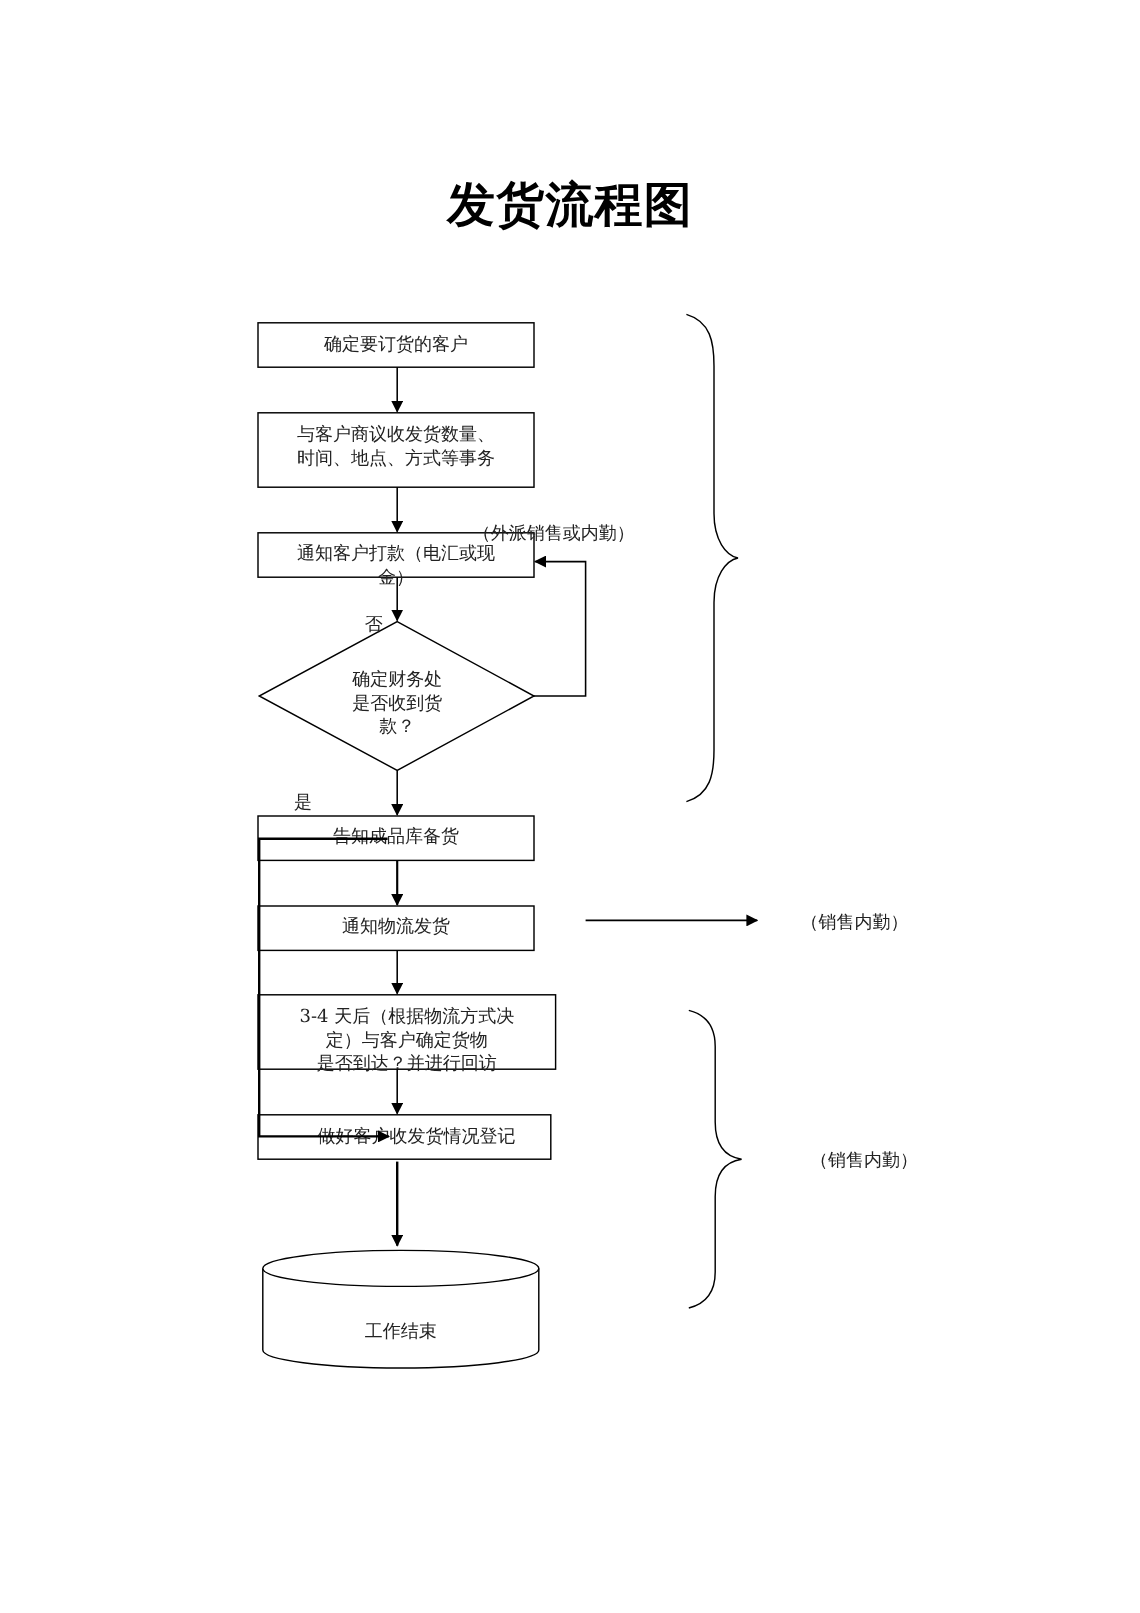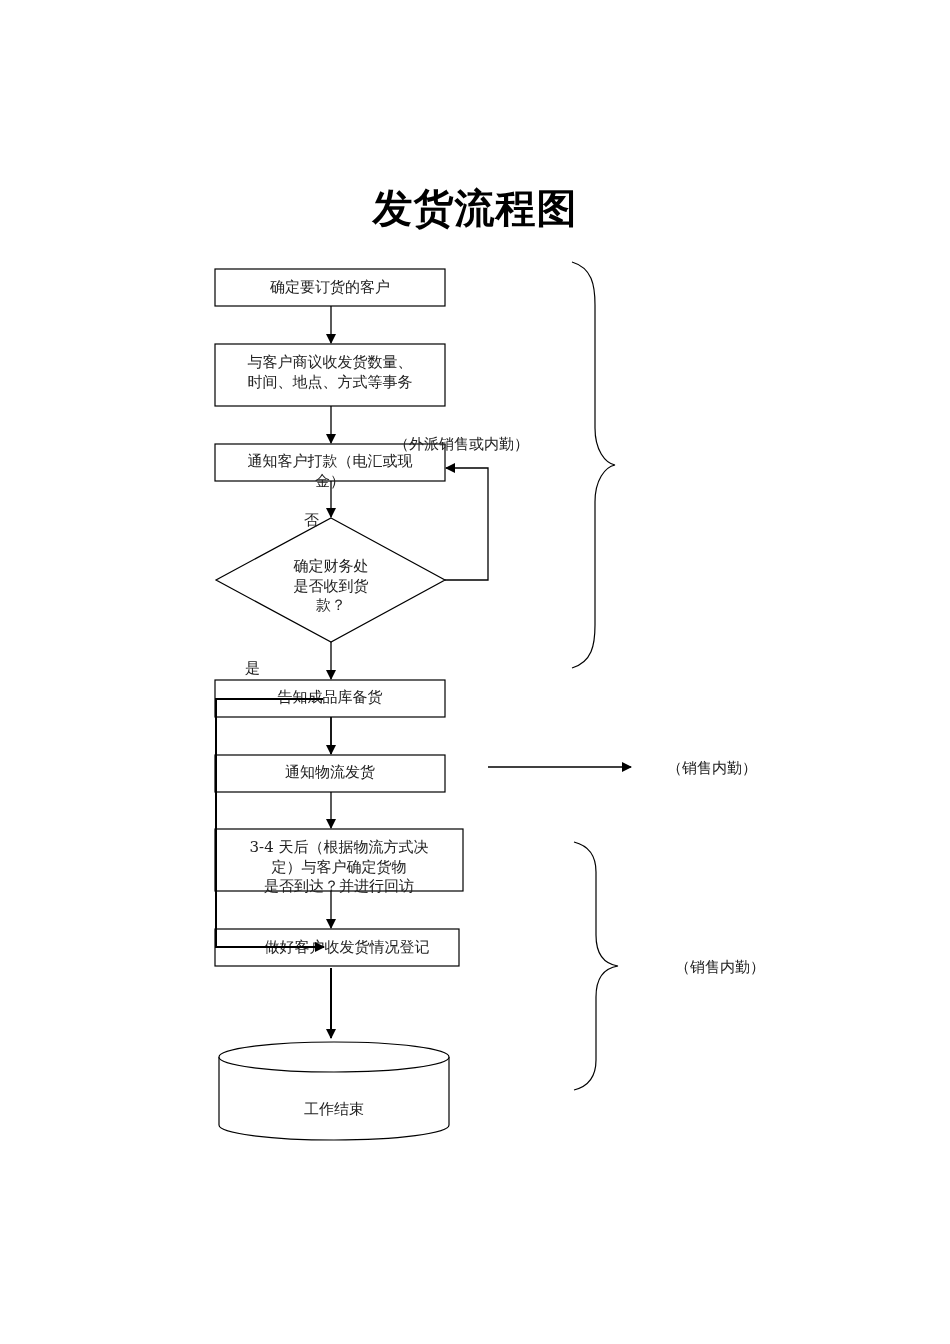--- a/index.html
+++ b/index.html
@@ -1,20 +1,20 @@
 <!DOCTYPE html>
 <html><head>
   <meta charset="utf-8">
   <style>
     html, body { margin: 0; padding: 0; background: #ffffff; }
     body { width: 950px; height: 1344px; position: relative; overflow: hidden;
            font-family: "DejaVu Serif", "Liberation Serif", serif; color: #000; }
     .title { position: absolute; left: 0; width: 950px; top: 143px; text-align: center;
              font-family: "DejaVu Sans", "Liberation Sans", sans-serif; font-weight: bold;
-             font-size: 40px; letter-spacing: 1px; margin-top: 38px; }
+             font-size: 40px; letter-spacing: 1px; }
     svg.flow { position: absolute; left: 0; top: 0; }
     .box-text { font-family: "DejaVu Serif", "Liberation Serif", serif; font-size: 15px; fill: #222; }
     .note { font-family: "DejaVu Serif", "Liberation Serif", serif; font-size: 15px; fill: #222; }
   </style>
 </head>
 <body>
 
 <div class="title">发货流程图</div>
 
 <svg class="flow" width="950" height="1344" viewBox="0 0 950 1344">

